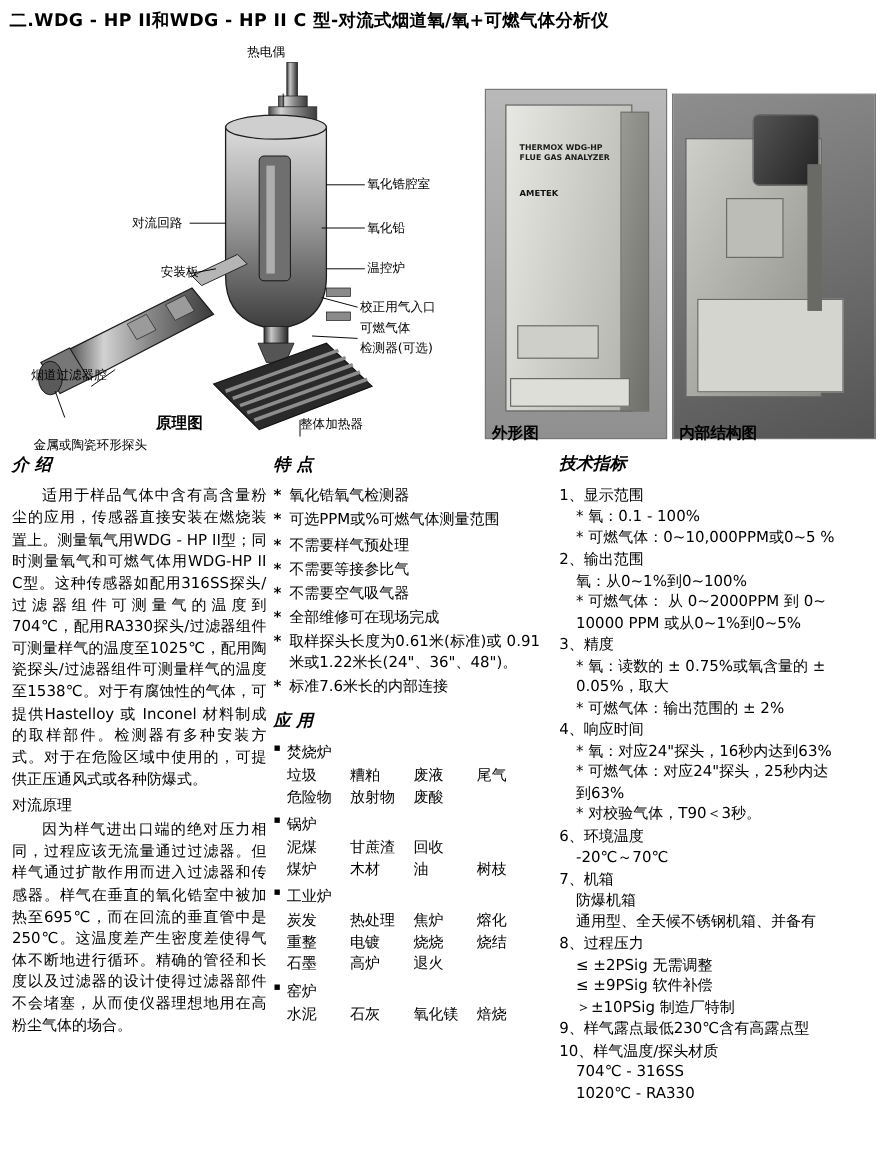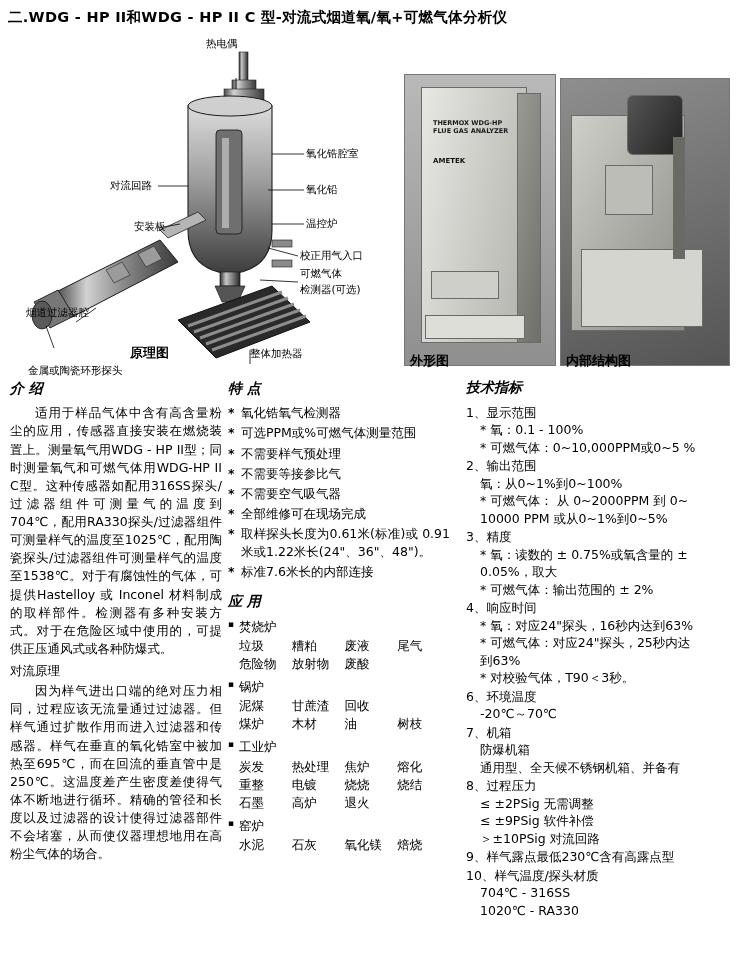--- a/index.html
+++ b/index.html
@@ -321,21 +321,21 @@
       <li>
         <span class="numlead">7、</span><span>机箱</span>
         <div class="sub">防爆机箱</div>
         <div class="sub">通用型、全天候不锈钢机箱、并备有</div>
       </li>
 
       <li>
         <span class="numlead">8、</span><span>过程压力</span>
         <div class="sub">≤ ±2PSig            无需调整</div>
         <div class="sub">≤ ±9PSig            软件补偿</div>
-        <div class="sub">＞±10PSig       对流回路</div>
+        <div class="sub">＞±10PSig       制造厂特制</div>
       </li>
 
       <li>
         <span class="numlead">9、</span><span>样气露点最低230℃含有高露点型</span>
       </li>
 
       <li>
         <span class="numlead">10、</span><span>样气温度/探头材质</span>
         <div class="sub">704℃ - 316SS</div>
         <div class="sub">1020℃ - RA330</div>

